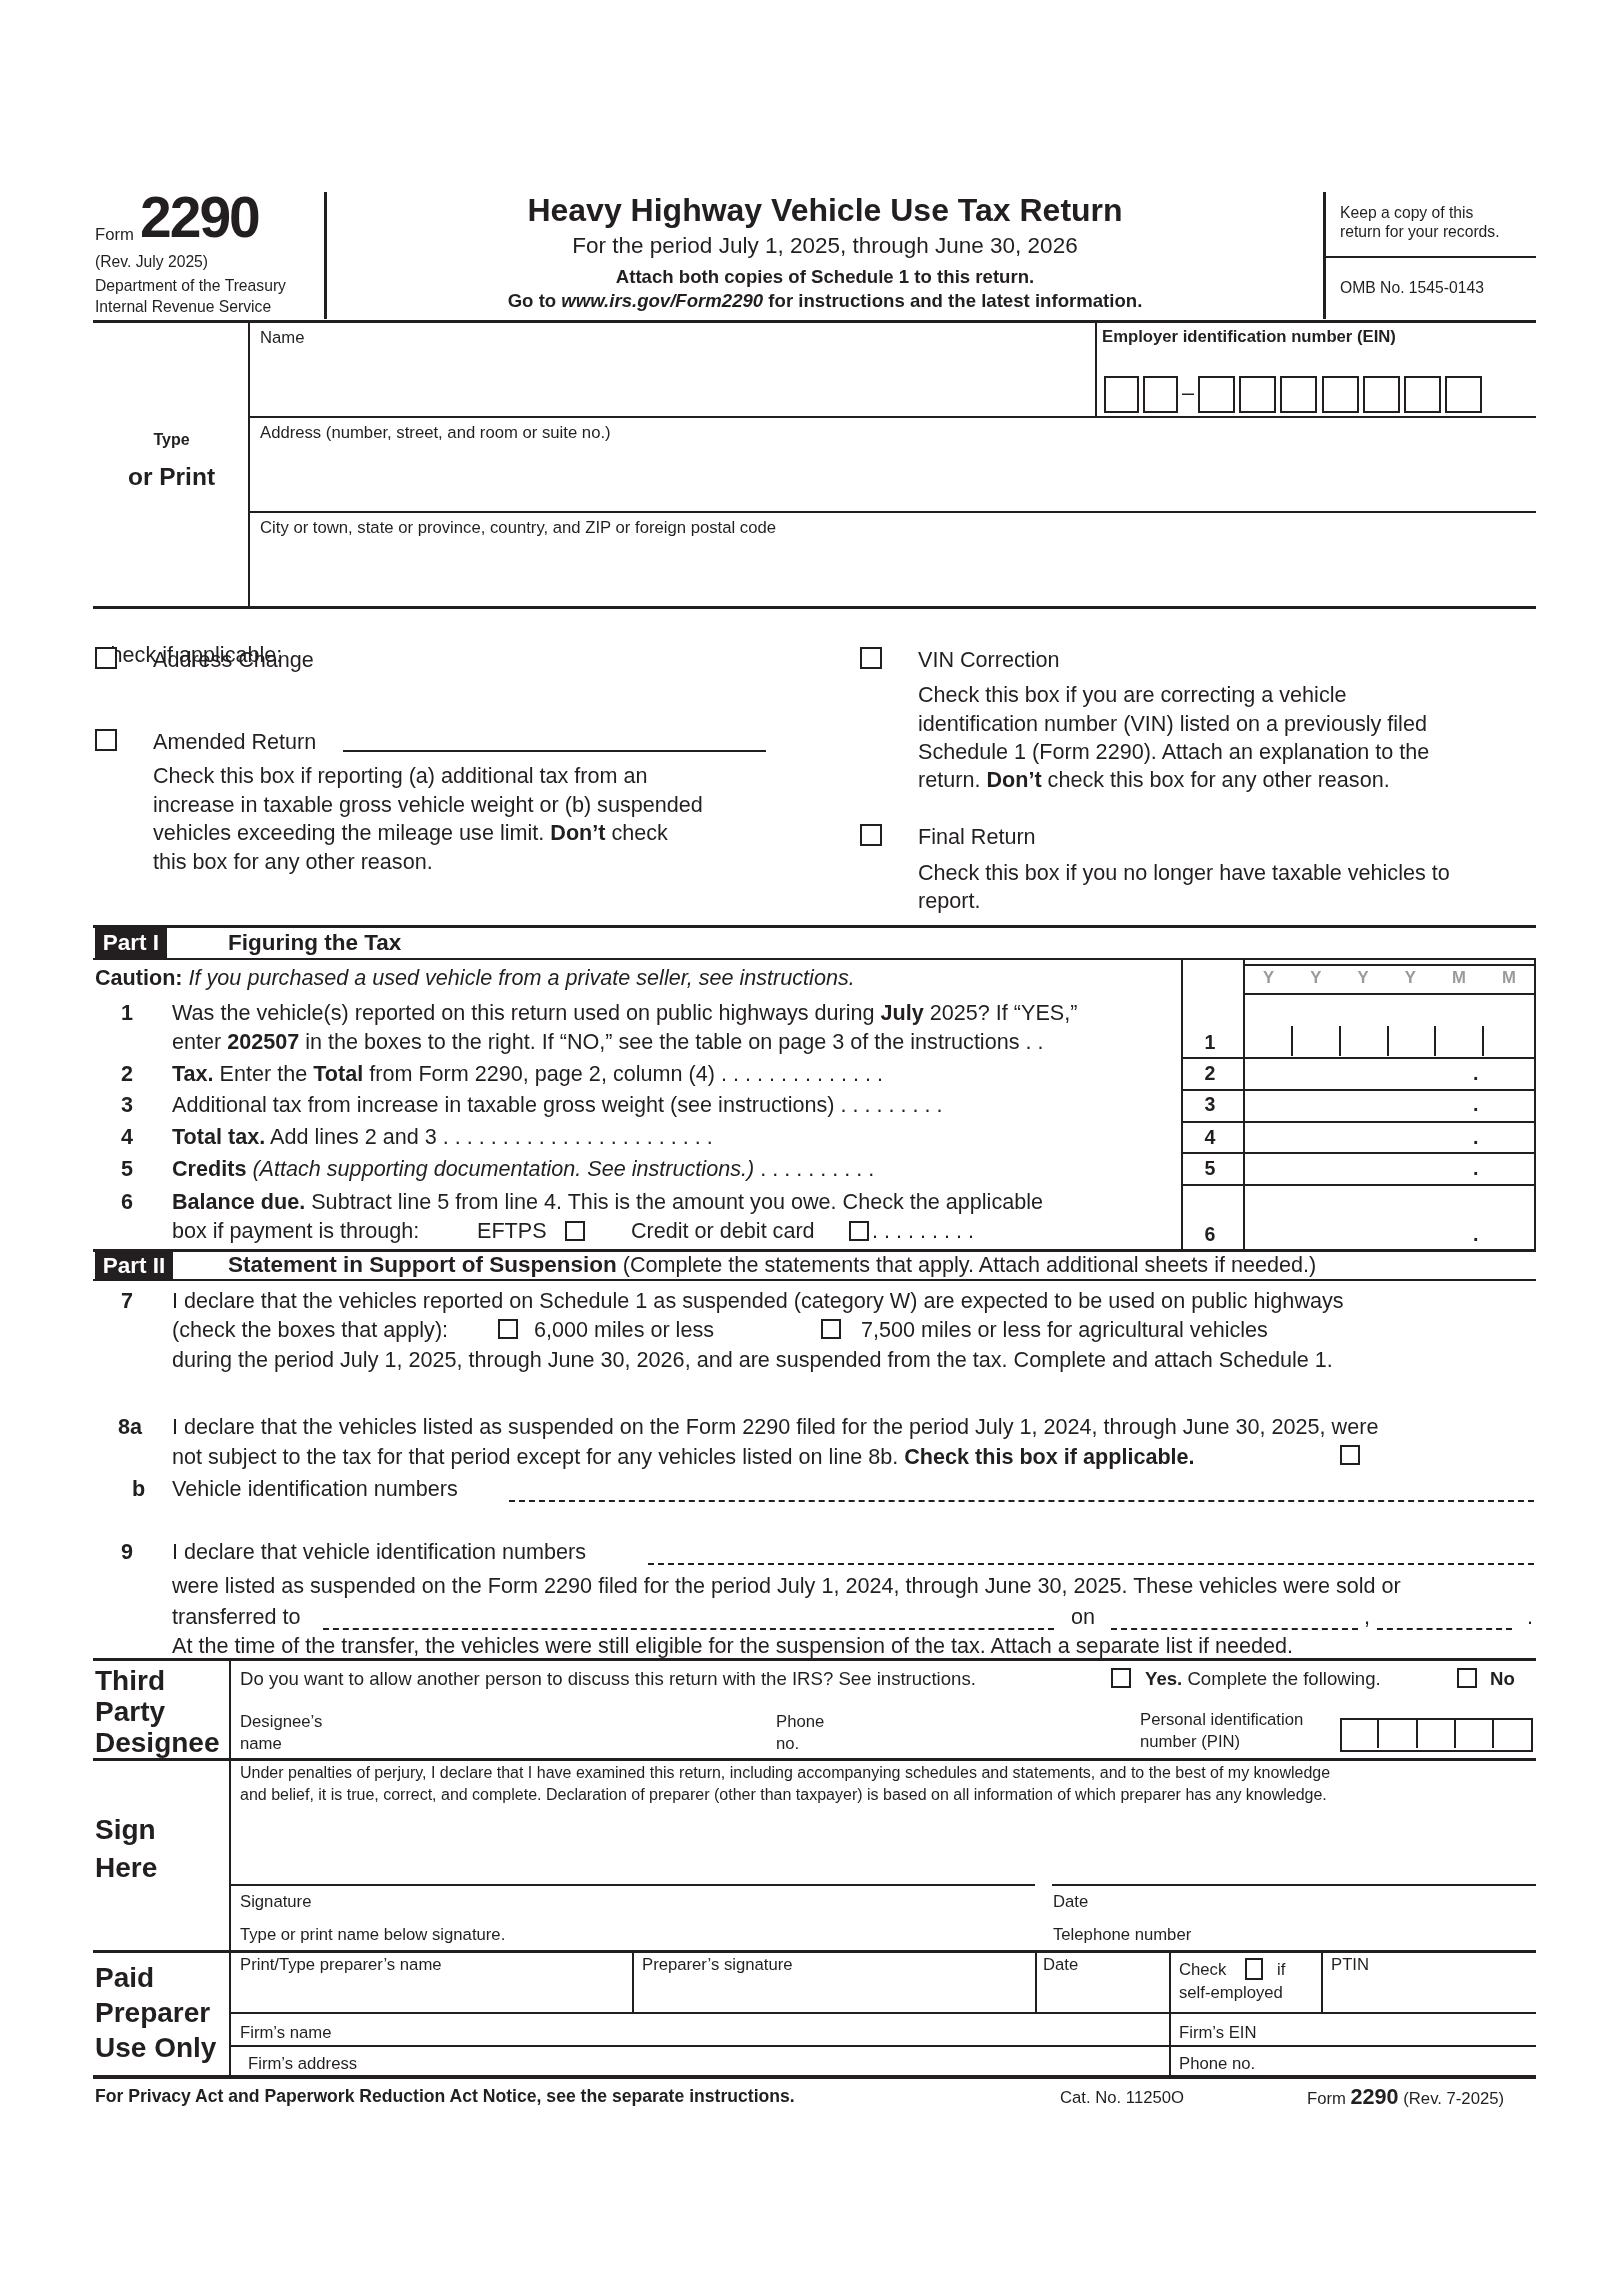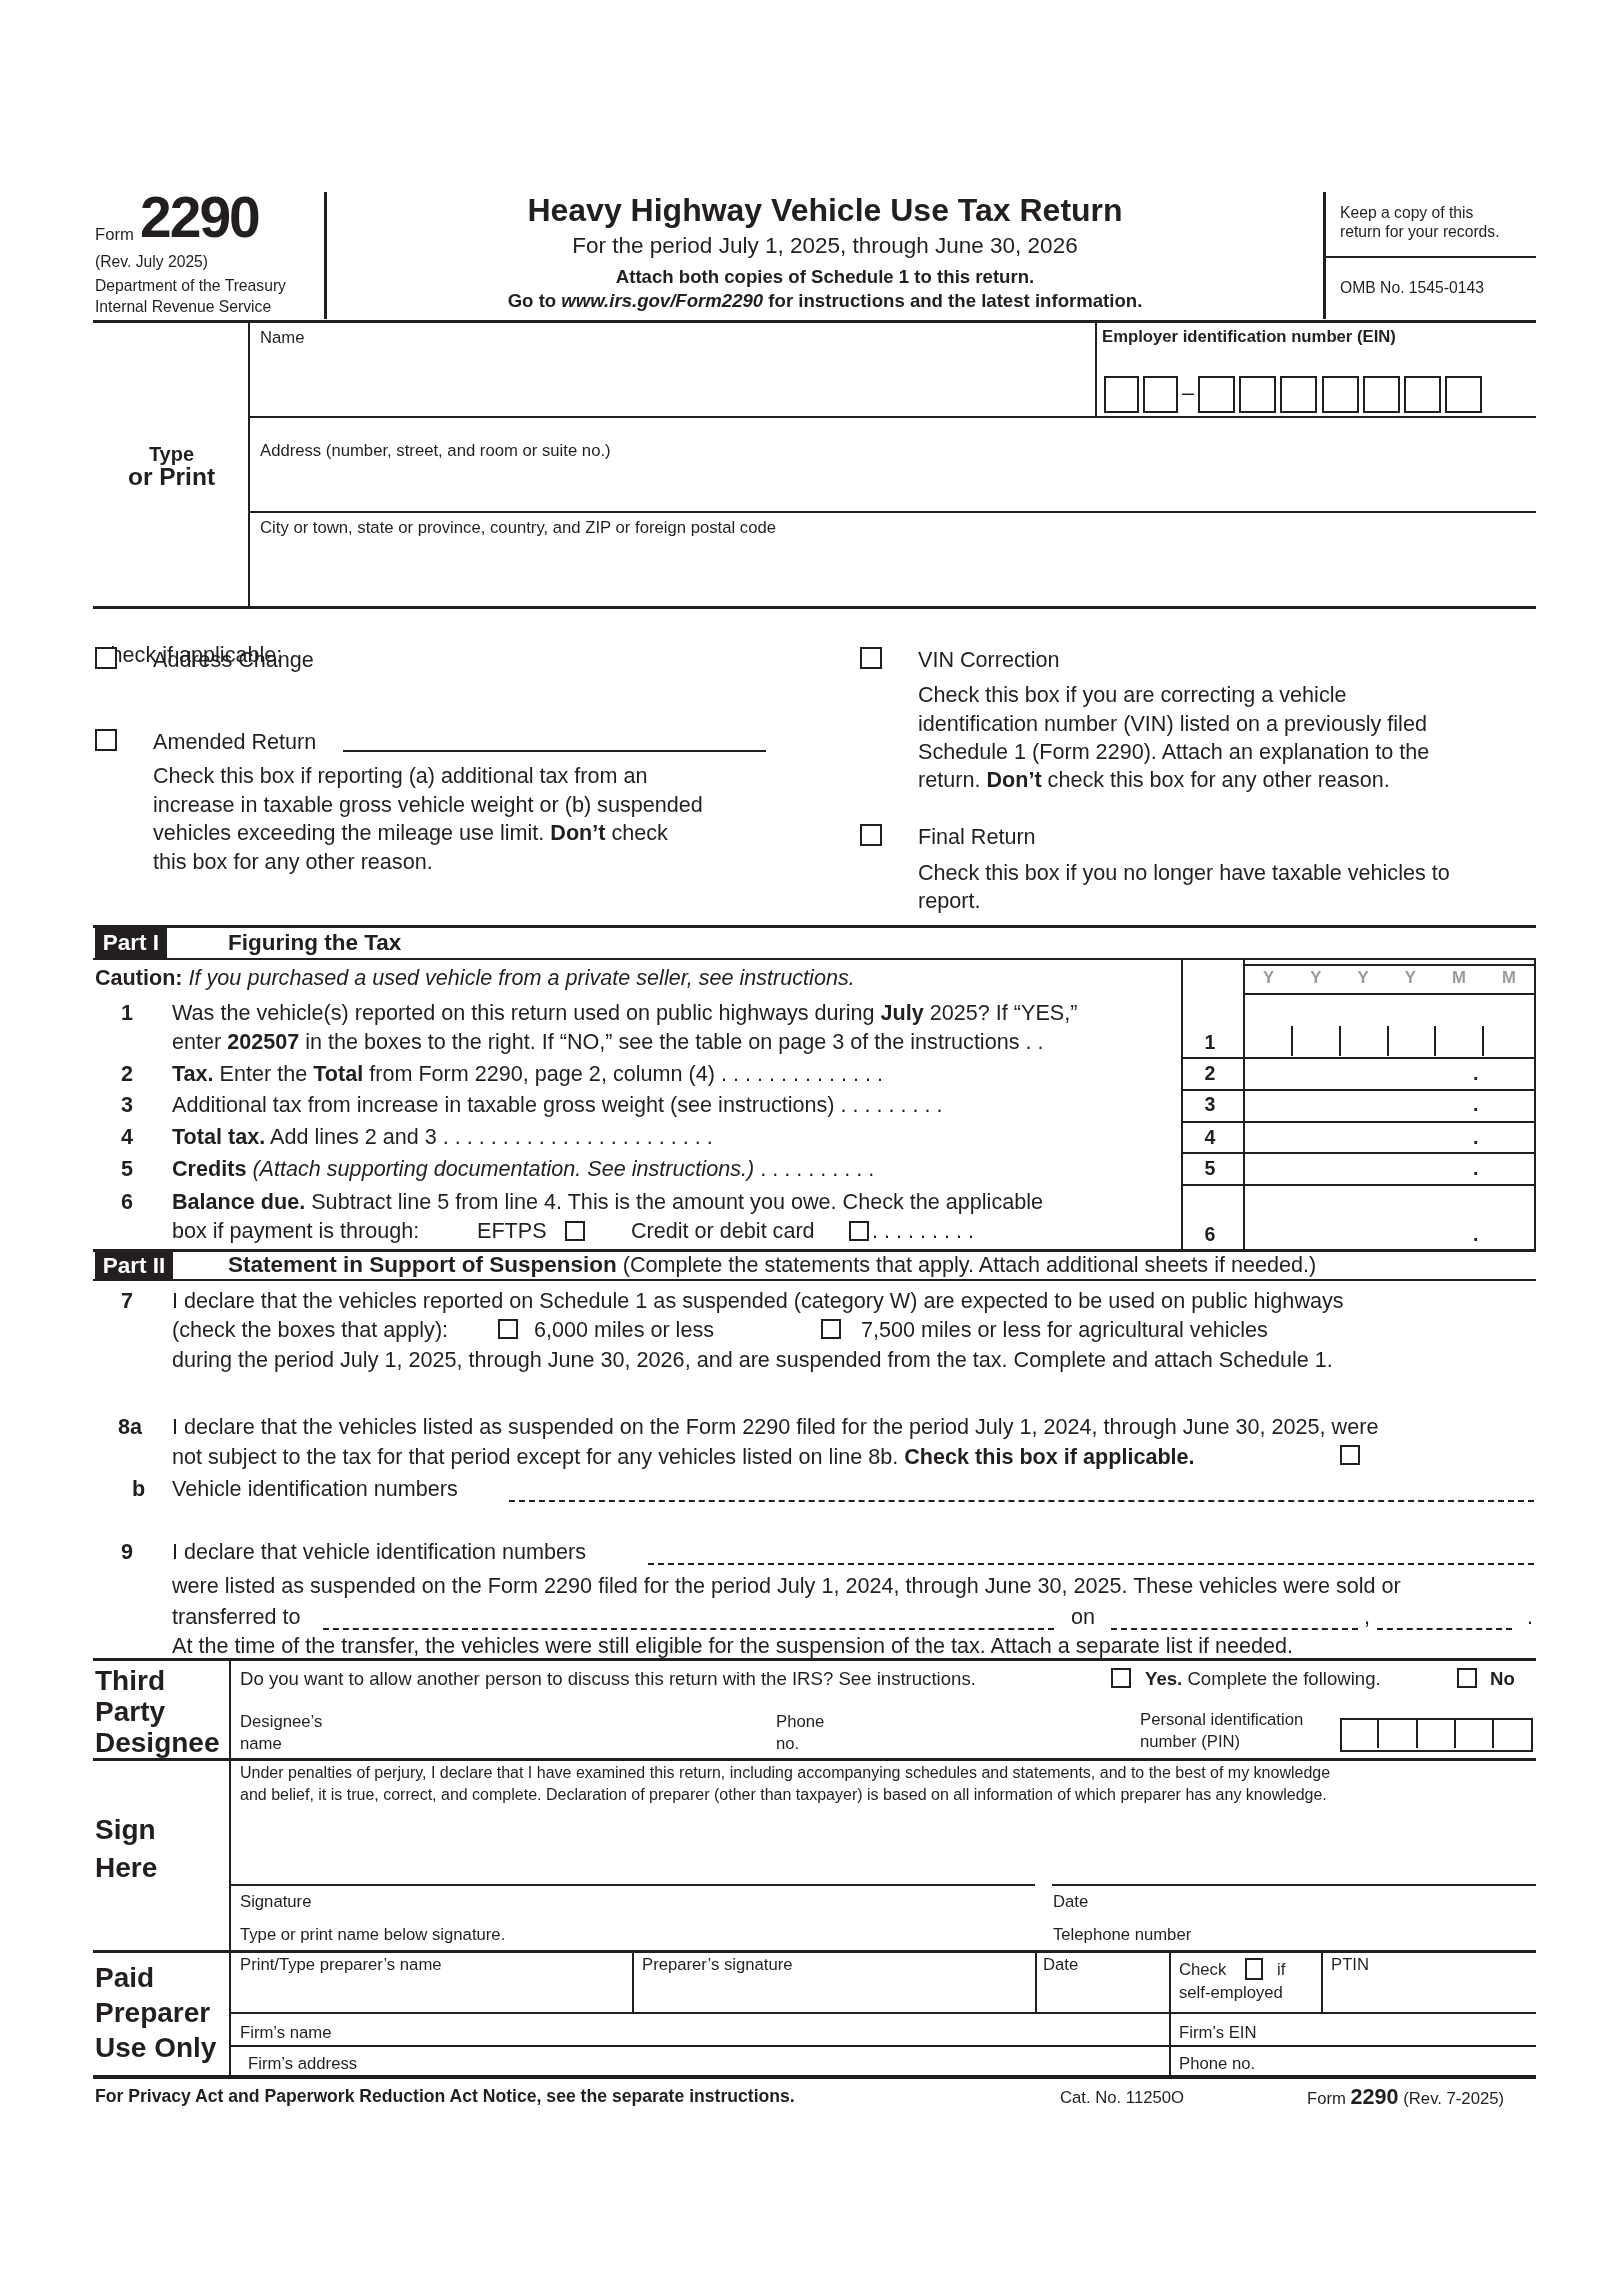--- a/index.html
+++ b/index.html
@@ -43,42 +43,42 @@
 
   <div class="vl" style="left:1323px;top:192px;width:2.9px;height:127px;"></div>
   <span class="t" style="left:1340px;top:204px;font-size:15.7px;">Keep a copy of this</span>
   <span class="t" style="left:1340px;top:223px;font-size:15.7px;">return for your records.</span>
   <div class="hl" style="left:1326px;top:256px;width:210px;height:2px;"></div>
   <span class="t" style="left:1340px;top:279px;font-size:15.7px;">OMB No. 1545-0143</span>
 </div>
 <div class="hl" style="left:93px;top:320px;width:1443px;height:2.9px;"></div>
 
 <div class="vl" style="left:248px;top:321px;width:2px;height:286px;"></div>
-<span class="t b" style="left:93px;width:157px;text-align:center;top:431px;font-size:20px;margin-top:12px;">Type</span>
+<span class="t b" style="left:93px;width:157px;text-align:center;top:431px;font-size:16px;">Type</span>
 <span class="t b" style="left:93px;width:157px;text-align:center;top:463px;font-size:24.5px;">or Print</span>
 
 <span class="t sm" style="left:260px;top:328px;">Name</span>
 <input class="abs" style="left: 253px; top: 351px; width: 833px; height: 63px; border: none; background: transparent; font-size: 19.6px;" value="">
 <div class="vl" style="left:1095px;top:321px;width:2px;height:96px;"></div>
 <span class="t b sm" style="left:1102px;top:327px;">Employer identification number (EIN)</span>
 <div class="abs" style="left:1104px;top:376px;width:392px;height:37px;">
   <div class="box" style="left:0;top:0;width:35px;height:37px;"></div>
   <div class="box" style="left:39px;top:0;width:35px;height:37px;"></div>
   <span class="t" style="left:78px;top:3.9px;font-size:21.6px;">–</span>
   <div class="box" style="left:94px;top:0;width:37px;height:37px;"></div>
   <div class="box" style="left:135px;top:0;width:37px;height:37px;"></div>
   <div class="box" style="left:176px;top:0;width:37px;height:37px;"></div>
   <div class="box" style="left:218px;top:0;width:37px;height:37px;"></div>
   <div class="box" style="left:259px;top:0;width:37px;height:37px;"></div>
   <div class="box" style="left:300px;top:0;width:37px;height:37px;"></div>
   <div class="box" style="left:341px;top:0;width:37px;height:37px;"></div>
 </div>
 <div class="hl" style="left:250px;top:416px;width:1286px;height:2px;"></div>
 
-<span class="t sm" style="left:260px;top:441px;">Address (number, street, and room or suite no.)</span>
+<span class="t sm" style="left:260px;top:423px;">Address (number, street, and room or suite no.)</span>
 <input class="abs" style="left: 253px; top: 447px; width: 1274px; height: 63px; border: none; background: transparent; font-size: 19.6px;" value="">
 <div class="hl" style="left:250px;top:511px;width:1286px;height:2px;"></div>
 
 <span class="t sm" style="left:260px;top:518px;">City or town, state or province, country, and ZIP or foreign postal code</span>
 <input class="abs" style="left: 253px; top: 541px; width: 1274px; height: 63px; border: none; background: transparent; font-size: 19.6px;" value="">
 <div class="hl" style="left:93px;top:606px;width:1443px;height:2.9px;"></div>
 
 <span class="t md" style="left:95px;top:614px;margin-top:28px;">Check if applicable:</span>
 
 <div class="cb" style="left:95px;top:647px;"></div>

